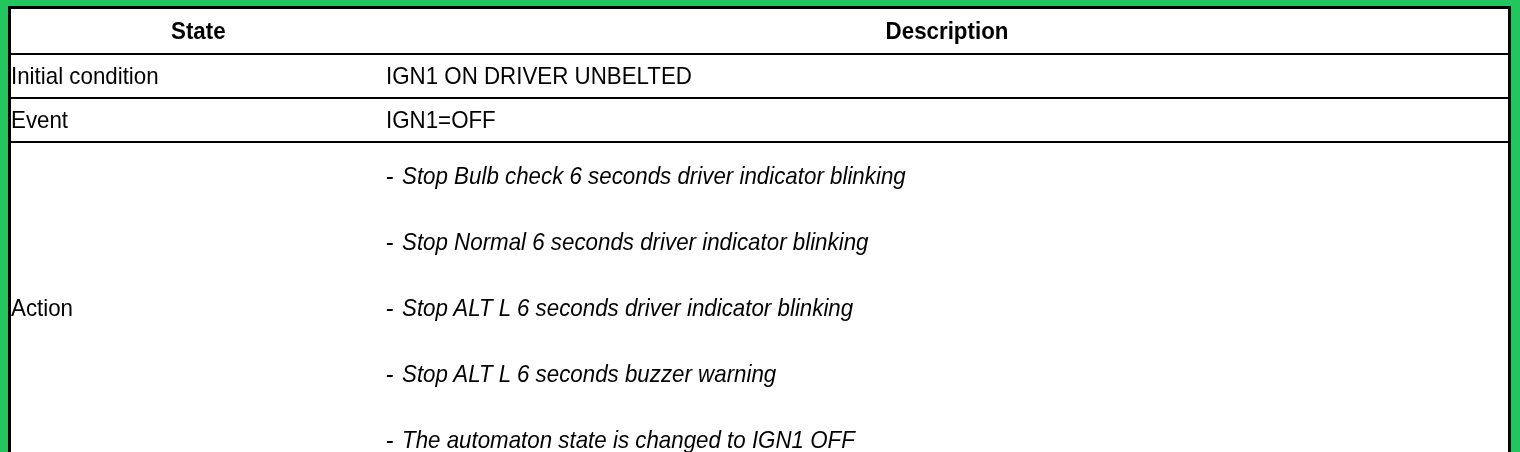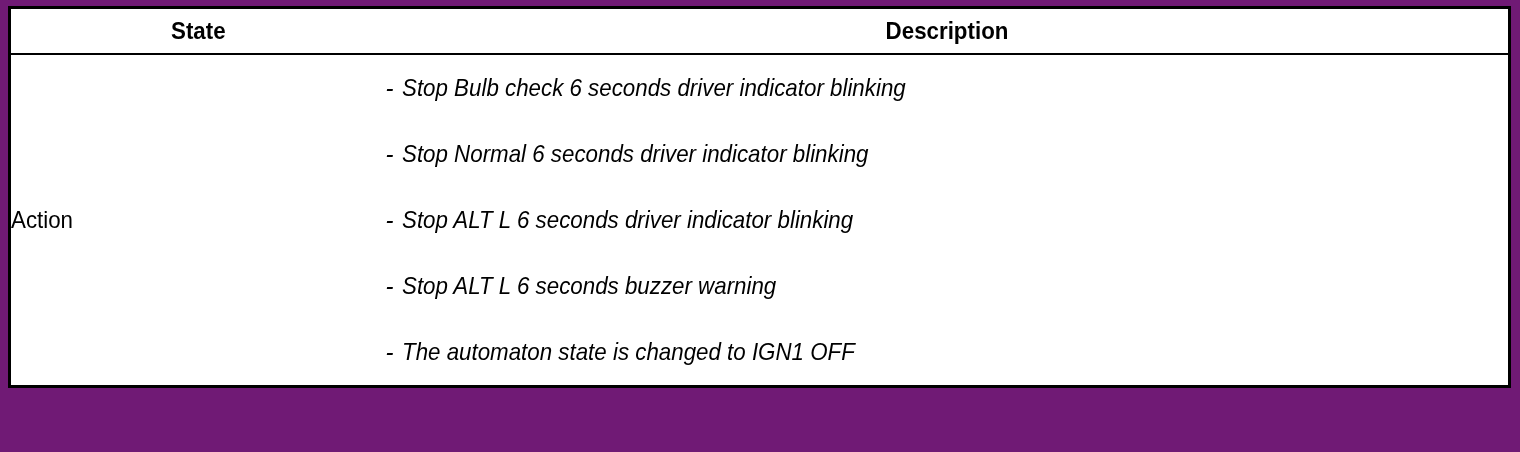--- a/index.html
+++ b/index.html
@@ -12,21 +12,21 @@
     height: 452px;
     overflow: hidden;
     font-family: "Liberation Sans", "DejaVu Sans", sans-serif;
     color: #000000;
   }
 
   .sheet {
     position: relative;
     width: 1520px;
     height: 452px;
-    background: #701a75;
+    background: #22c55e;
   }
 
   
   .state-table {
     position: absolute;
     left: 8px;
     top: 6px;
     width: 1500px;
     border-collapse: collapse;
     table-layout: fixed;
@@ -138,21 +138,37 @@
           <span class="cond">State</span>
         </th>
         <th class="hdr-cell">
           <span class="cond">Description</span>
         </th>
       </tr>
     </thead>
 
     <tbody>
 
+      <tr class="row-rule">
+        <td class="body-cell cell-state pad-left-state">
+          <span class="cond">Initial condition</span>
+        </td>
+        <td class="body-cell pad-left-desc">
+          <span class="cond">IGN1 ON DRIVER UNBELTED</span>
+        </td>
+      </tr>
 
+      <tr class="row-rule">
+        <td class="body-cell cell-state pad-left-state">
+          <span class="cond">Event</span>
+        </td>
+        <td class="body-cell pad-left-desc">
+          <span class="cond">IGN1=OFF</span>
+        </td>
+      </tr>
 
       <tr>
         <td class="action-label-cell cell-state pad-left-state">
           <span class="cond">Action</span>
         </td>
         <td class="action-list-cell pad-left-desc">
           <ul class="action-list">
             <li>
               <span class="dash">-</span><span class="cond">Stop Bulb check 6 seconds driver indicator blinking</span>
             </li>

